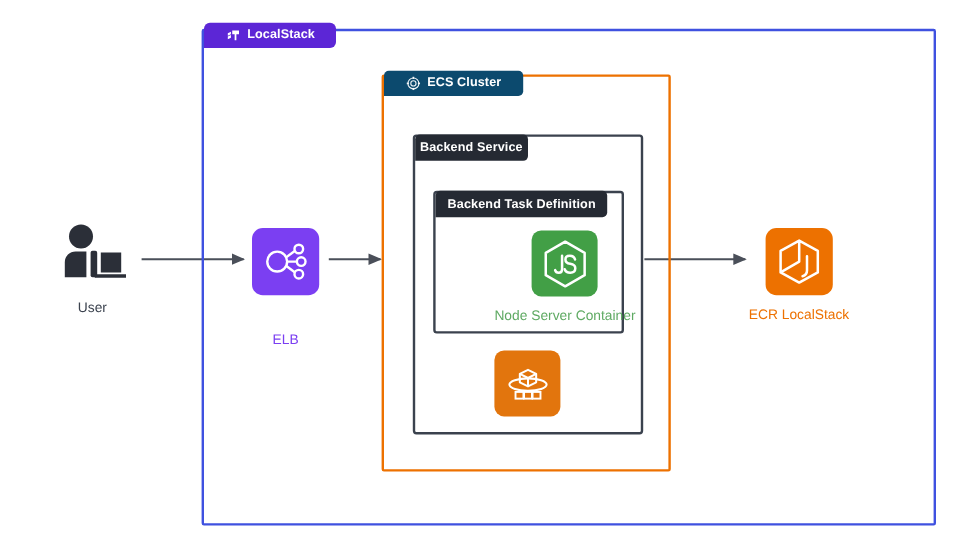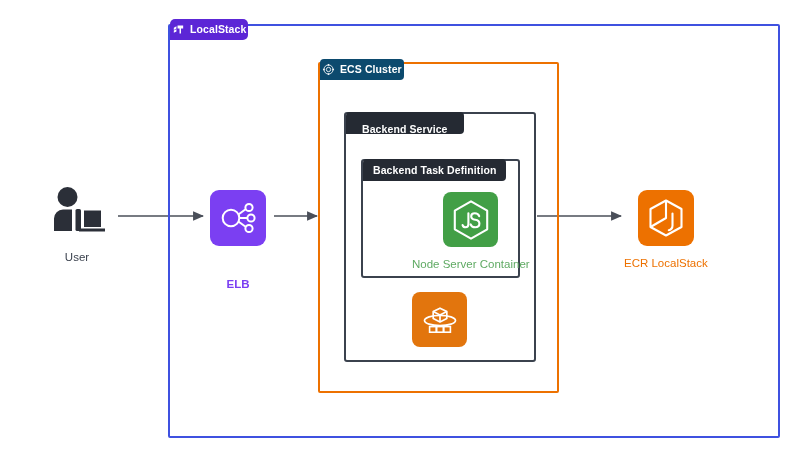--- a/index.html
+++ b/index.html
@@ -47,21 +47,21 @@
     border-radius: 3px;
   }
 
   
   .badge {
     position: absolute;
     display: flex;
     align-items: center;
     gap: 5px;
     box-sizing: border-box;
-    padding: 0 2px;
+    padding: 0 18px;
     height: 21px;
     border-radius: 4px;
     white-space: nowrap;
   }
   .badge-text {
     font-size: 10.5px;
     font-weight: bold;
     color: #ffffff;
     letter-spacing: 0.1px;
     line-height: 1;
@@ -73,23 +73,22 @@
   }
   .badge-ecs {
     left: 320px; top: 59px;
     background: #0c4a6e;
     border-radius: 4px 4px 4px 0;
   }
   .badge-service {
     left: 346px; top: 112px;
     background: #252a33;
     border-radius: 4px 4px 4px 0;
-    padding: 0 16px;
+    padding: 0 4px;
     height: 22px;
-    align-items: flex-end;
   }
   .badge-task {
     left: 363px; top: 159px;
     background: #252a33;
     border-radius: 4px 4px 4px 0;
     padding: 0 10px;
     height: 22px;
   }
   .badge-icon {
     display: block;
@@ -118,21 +117,21 @@
     text-align: center;
     white-space: nowrap;
   }
 
   .node-user  { left: 48px;  top: 186px; }
   .node-user .user-glyph { width: 58px; height: 52px; display: block; }
   .node-user .node-caption { color: #3b424e; margin-top: 14px; }
 
   .node-elb   { left: 210px; top: 190px; }
   .node-elb .node-tile { background: #7b3ff2; }
-  .node-elb .node-caption { color: #7b3ff2; font-weight: bold; margin-top: 33px; }
+  .node-elb .node-caption { color: #7b3ff2; font-weight: normal; margin-top: 33px; }
 
   .node-ecr   { left: 624px; top: 190px; }
   .node-ecr .node-tile { background: #ed7100; }
   .node-ecr .node-caption { color: #ed7100; }
 
   .node-nodejs { left: 412px; top: 192px; }
   .node-nodejs .node-tile { background: #429f46; width: 55px; height: 55px; border-radius: 8px; }
   .node-nodejs .node-caption { color: #5faa63; margin-top: 12px; text-align: right; }
 
   .node-ecs-task { left: 412px; top: 292px; }

